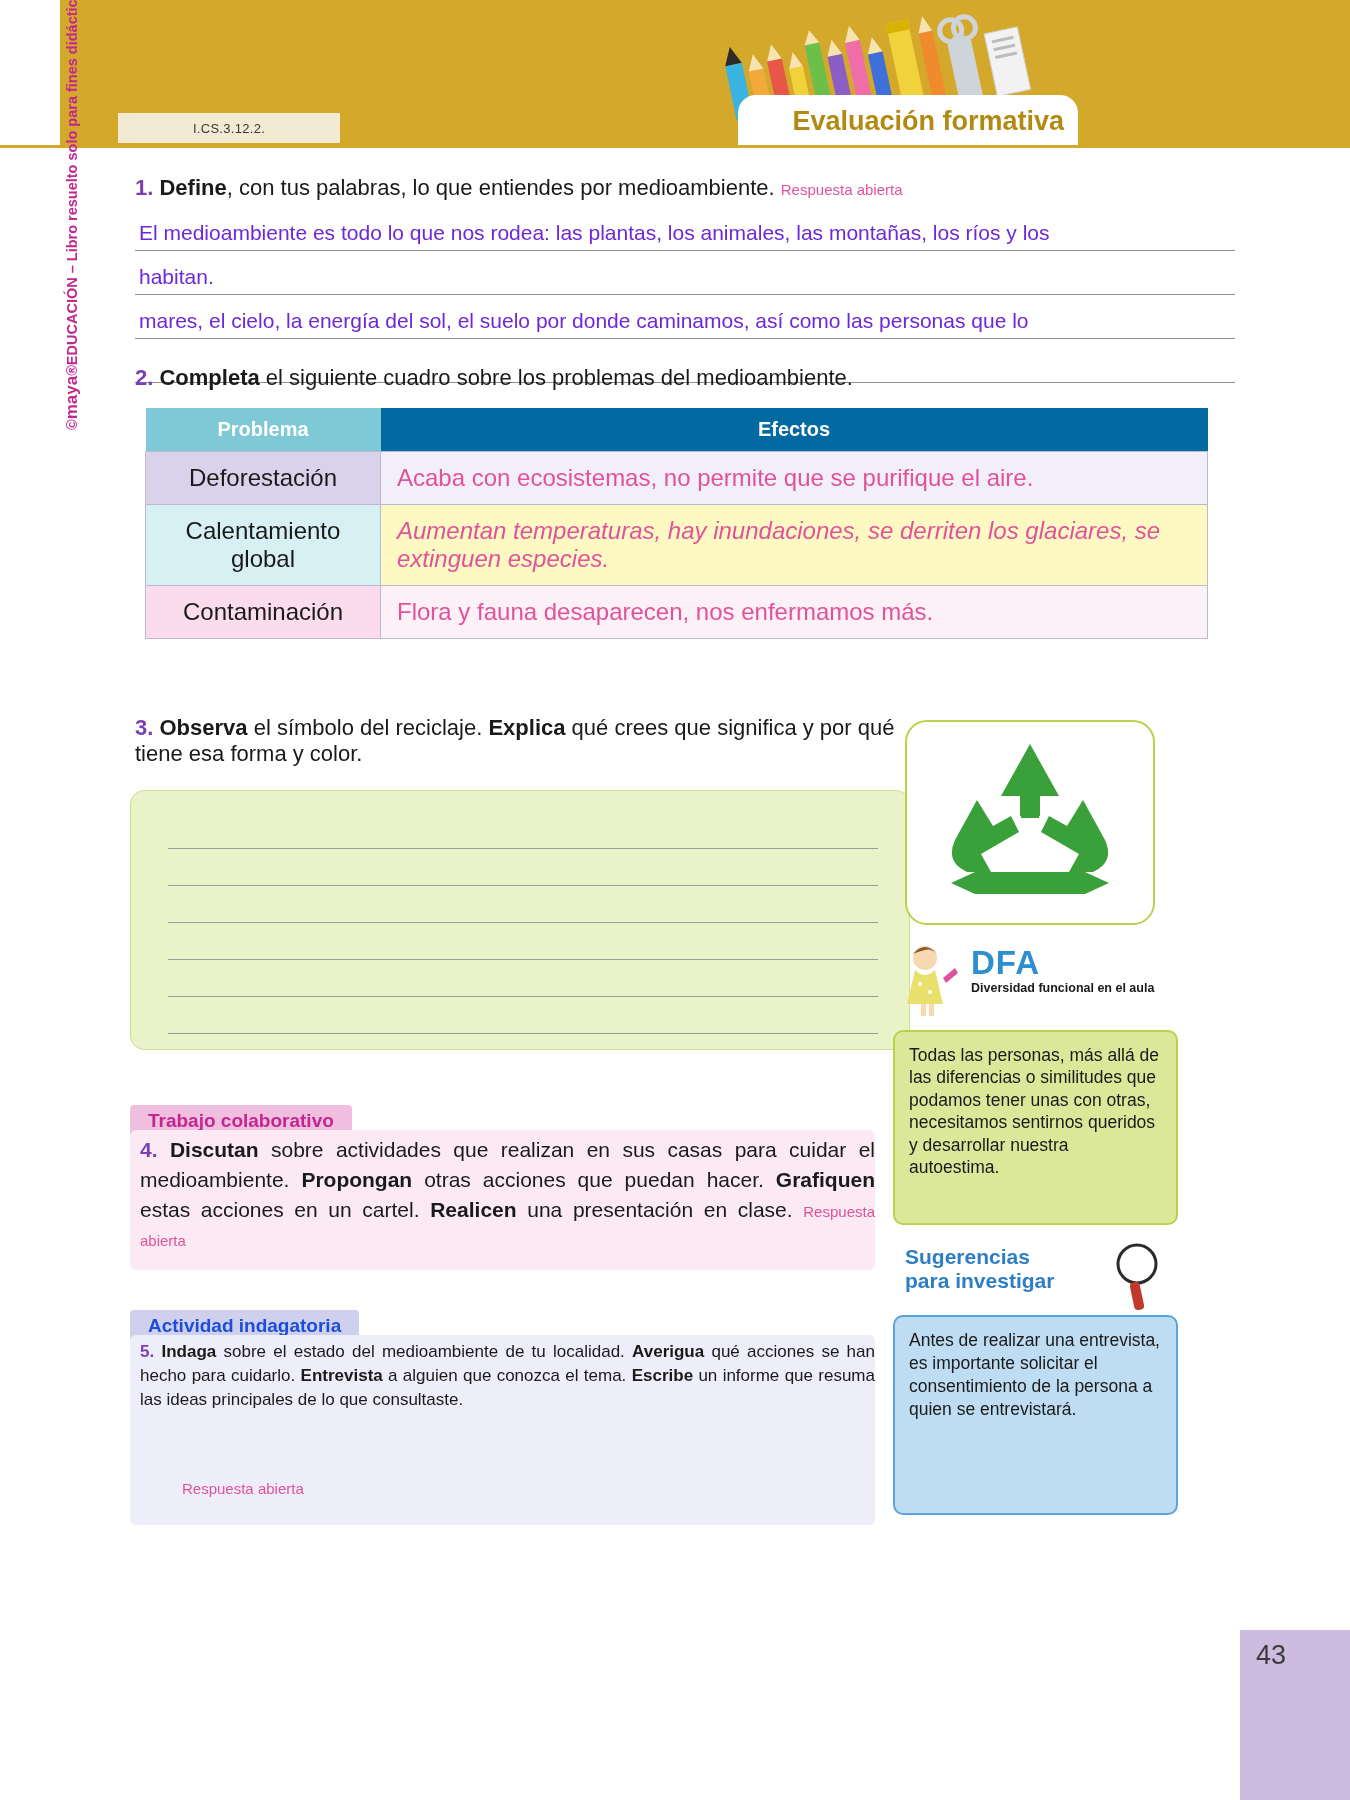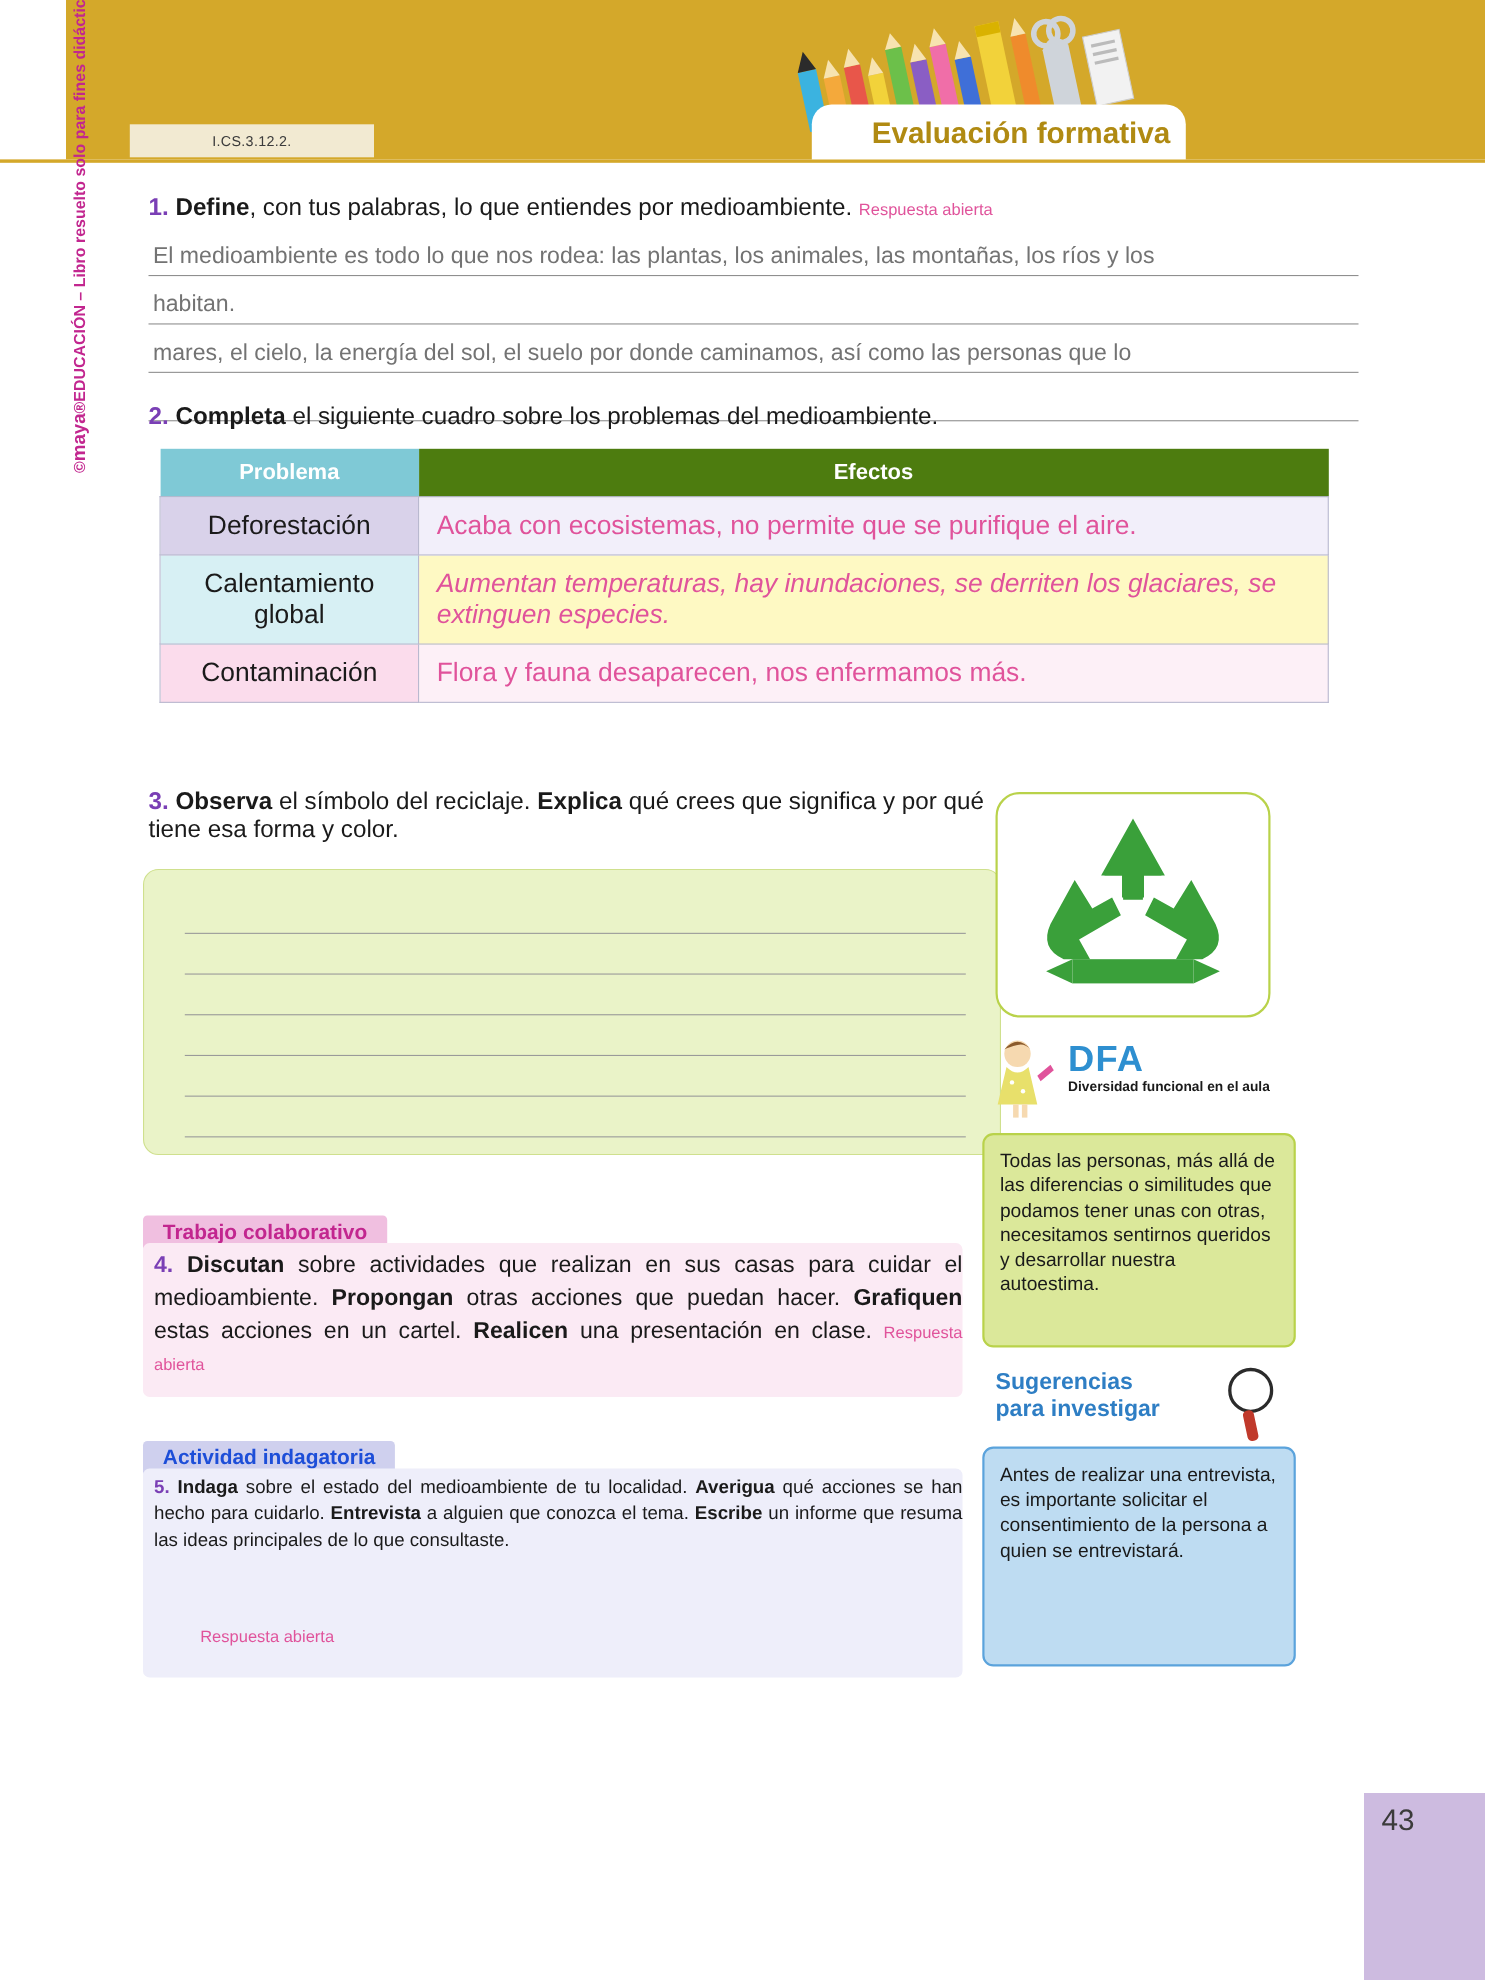--- a/index.html
+++ b/index.html
@@ -64,38 +64,38 @@
   .q-head { font-size:22px; color:#1a1a1a; }
   .q-head b { font-weight:bold; }
   .resp-open { color:#e0539b; font-size:15px; }
 
   .ans-lines { margin-top:6px; }
   .ans-line {
     border-bottom:1px solid #8f8f8f;
     height:44px;
     padding-left:4px;
     font-size:21px;
-    color:#737373;
+    color:#6d28d9;
     display:flex; align-items:flex-end;text-align:right;
   }
   .ans-line span { padding-bottom:5px; }
 
   
   .q2 { position:absolute; left:135px; top:215px; width:1120px; }
   table.problems {
     border-collapse:collapse;
     margin-top:17px;
     width:1063px;
     margin-left:10px;
   }
   table.problems th {
     color:#ffffff; font-size:20px; font-weight:bold; padding:10px 0;margin-left:32px;
   }
   th.th-prob { background:#7fc9d6; width:235px; }
-  th.th-ef   { background:#4d7c0f; }
+  th.th-ef   { background:#0369a1; }
   table.problems td {
     border:1px solid #b9b9cf;
     font-size:24px;
     padding:12px 16px;
     vertical-align:middle;
   }
   td.cell-prob { text-align:center; color:#1a1a1a; }
   td.cell-ef { color:#e0539b; }
   .r1 .cell-prob { background:#d9d2ea; }
   .r1 .cell-ef   { background:#f2effa; }

